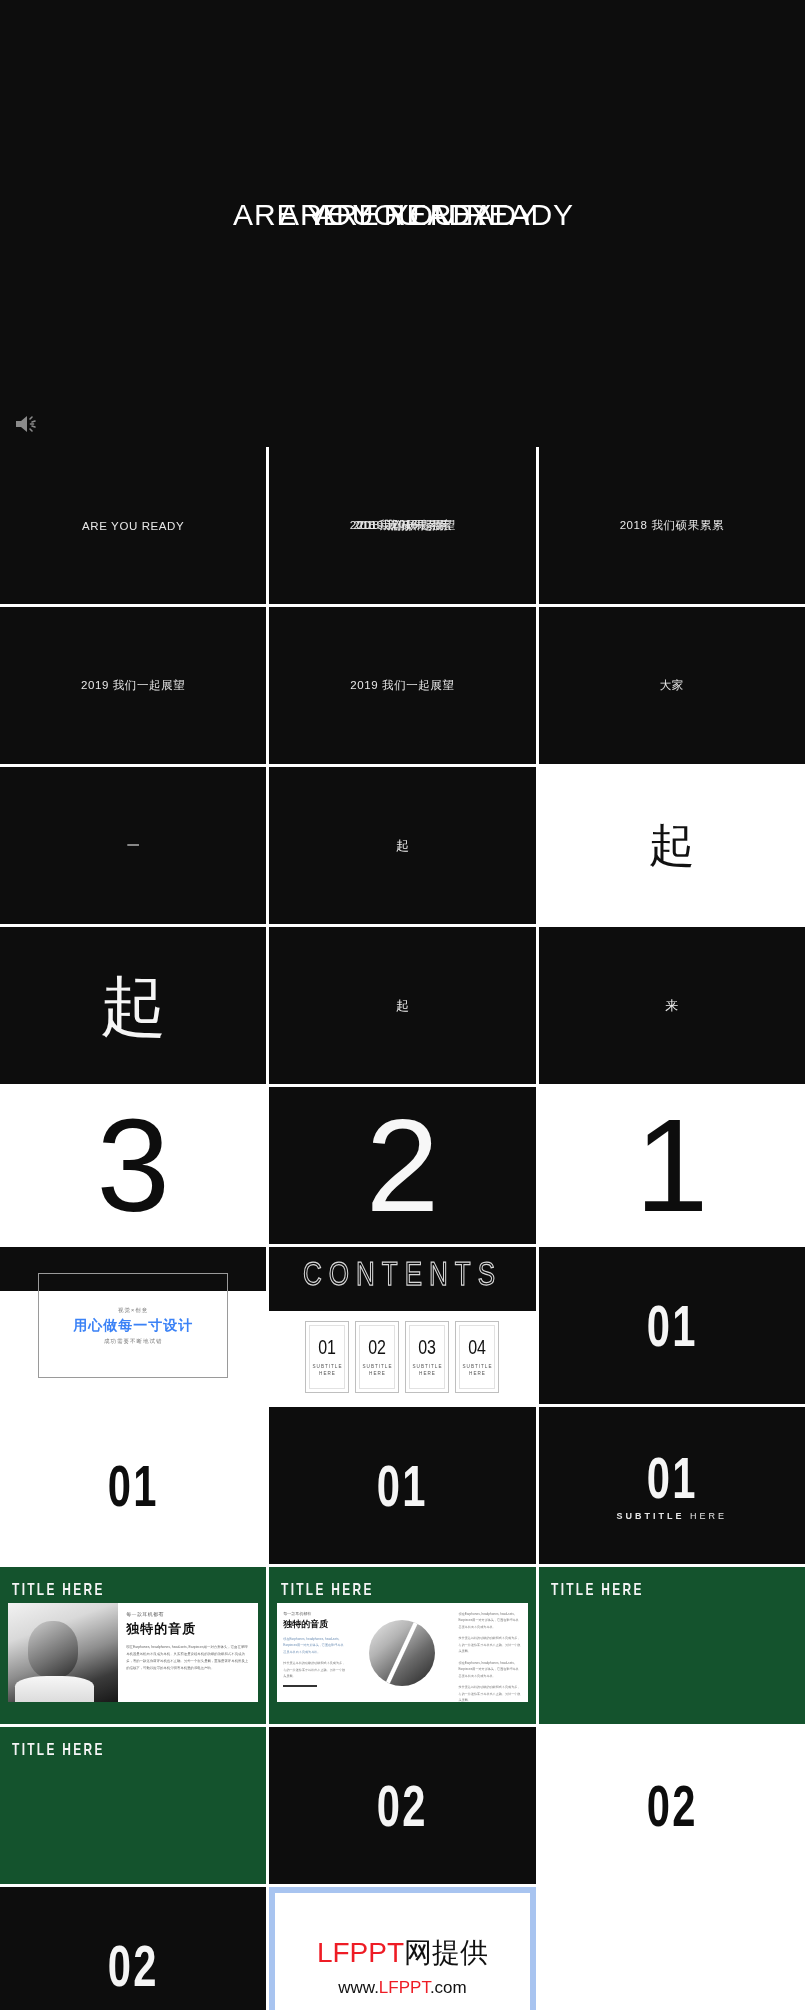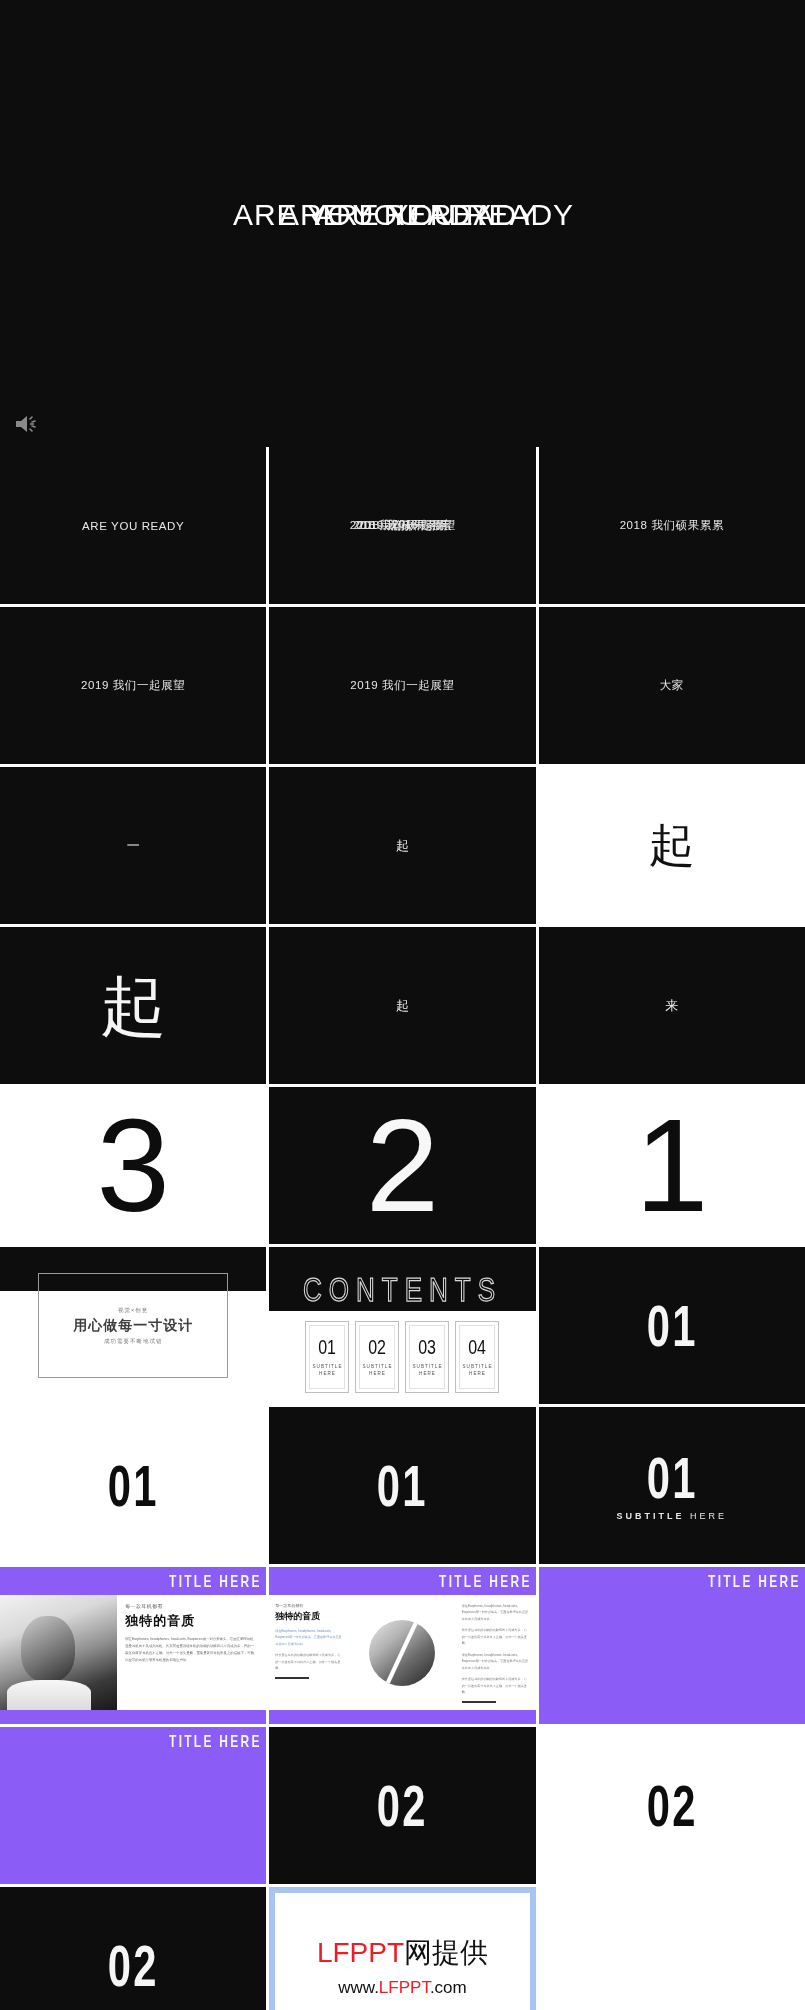--- a/index.html
+++ b/index.html
@@ -114,33 +114,33 @@
     position:absolute; left:38px; right:38px; top:26px; bottom:26px;
     border:1px solid #9a9a9a;
   }
   .design-inner{
     position:relative; z-index:3;
     background:#fff;
     padding:4px 14px;
     text-align:center;
   }
   .design-eyebrow{ font-size:5.5px; color:#777; letter-spacing:1px; }
-  .design-main{ font-size:14px; color:#404040; font-weight:bold; letter-spacing:1px; margin:3px 4px; }
+  .design-main{ font-size:14px; color:#3b82f6; font-weight:bold; letter-spacing:1px; margin:3px 4px; }
   .design-sub{ font-size:5.5px; color:#777; letter-spacing:1px; }
 
   
   .contents{
     background:#ffffff;
     flex-direction:column;
     align-items:stretch;
     justify-content:flex-start;
   }
   .contents-top{
     height:64px; background:#0d0d0d;
-    display:flex; align-items:center; justify-content:center;
+    display:flex; align-items:flex-start; justify-content:center;
     padding-bottom:2px;
   }
   .contents-word{
     color:#0d0d0d;
     -webkit-text-stroke:1px #d8d8d8;
     font-size:26px;
     letter-spacing:7px;
     font-family:"Liberation Sans Narrow","Liberation Sans",sans-serif;
     transform:scaleY(1.25);
     position:relative; top:12px;
@@ -188,25 +188,25 @@
   .sec-stack{ display:flex; flex-direction:column; align-items:center; }
   .sec-sub{
     margin-top:6px;
     font-size:9px; letter-spacing:3px; color:#e6e6e6;
     font-family:"Liberation Sans Narrow","Liberation Sans",sans-serif;
   }
   .sec-sub b{ font-weight:bold; }
 
   
   .tslide{
-    background:#8b5cf6;
+    background:#14532d;
     flex-direction:column;
-    align-items:flex-end;
+    align-items:flex-start;
     justify-content:flex-start;
-    padding:0;
+    padding:8px;
   }
   .tbar{
     height:28px; display:flex; align-items:center; justify-content:center;
     flex:0 0 auto;
   }
   .tbar .ttl{
     color:#f4f4f4; font-size:13px; letter-spacing:2.5px; font-weight:bold;
     font-family:"Liberation Sans Narrow","Liberation Sans",sans-serif;
     transform:scaleY(1.25) scaleX(.92);
   }

